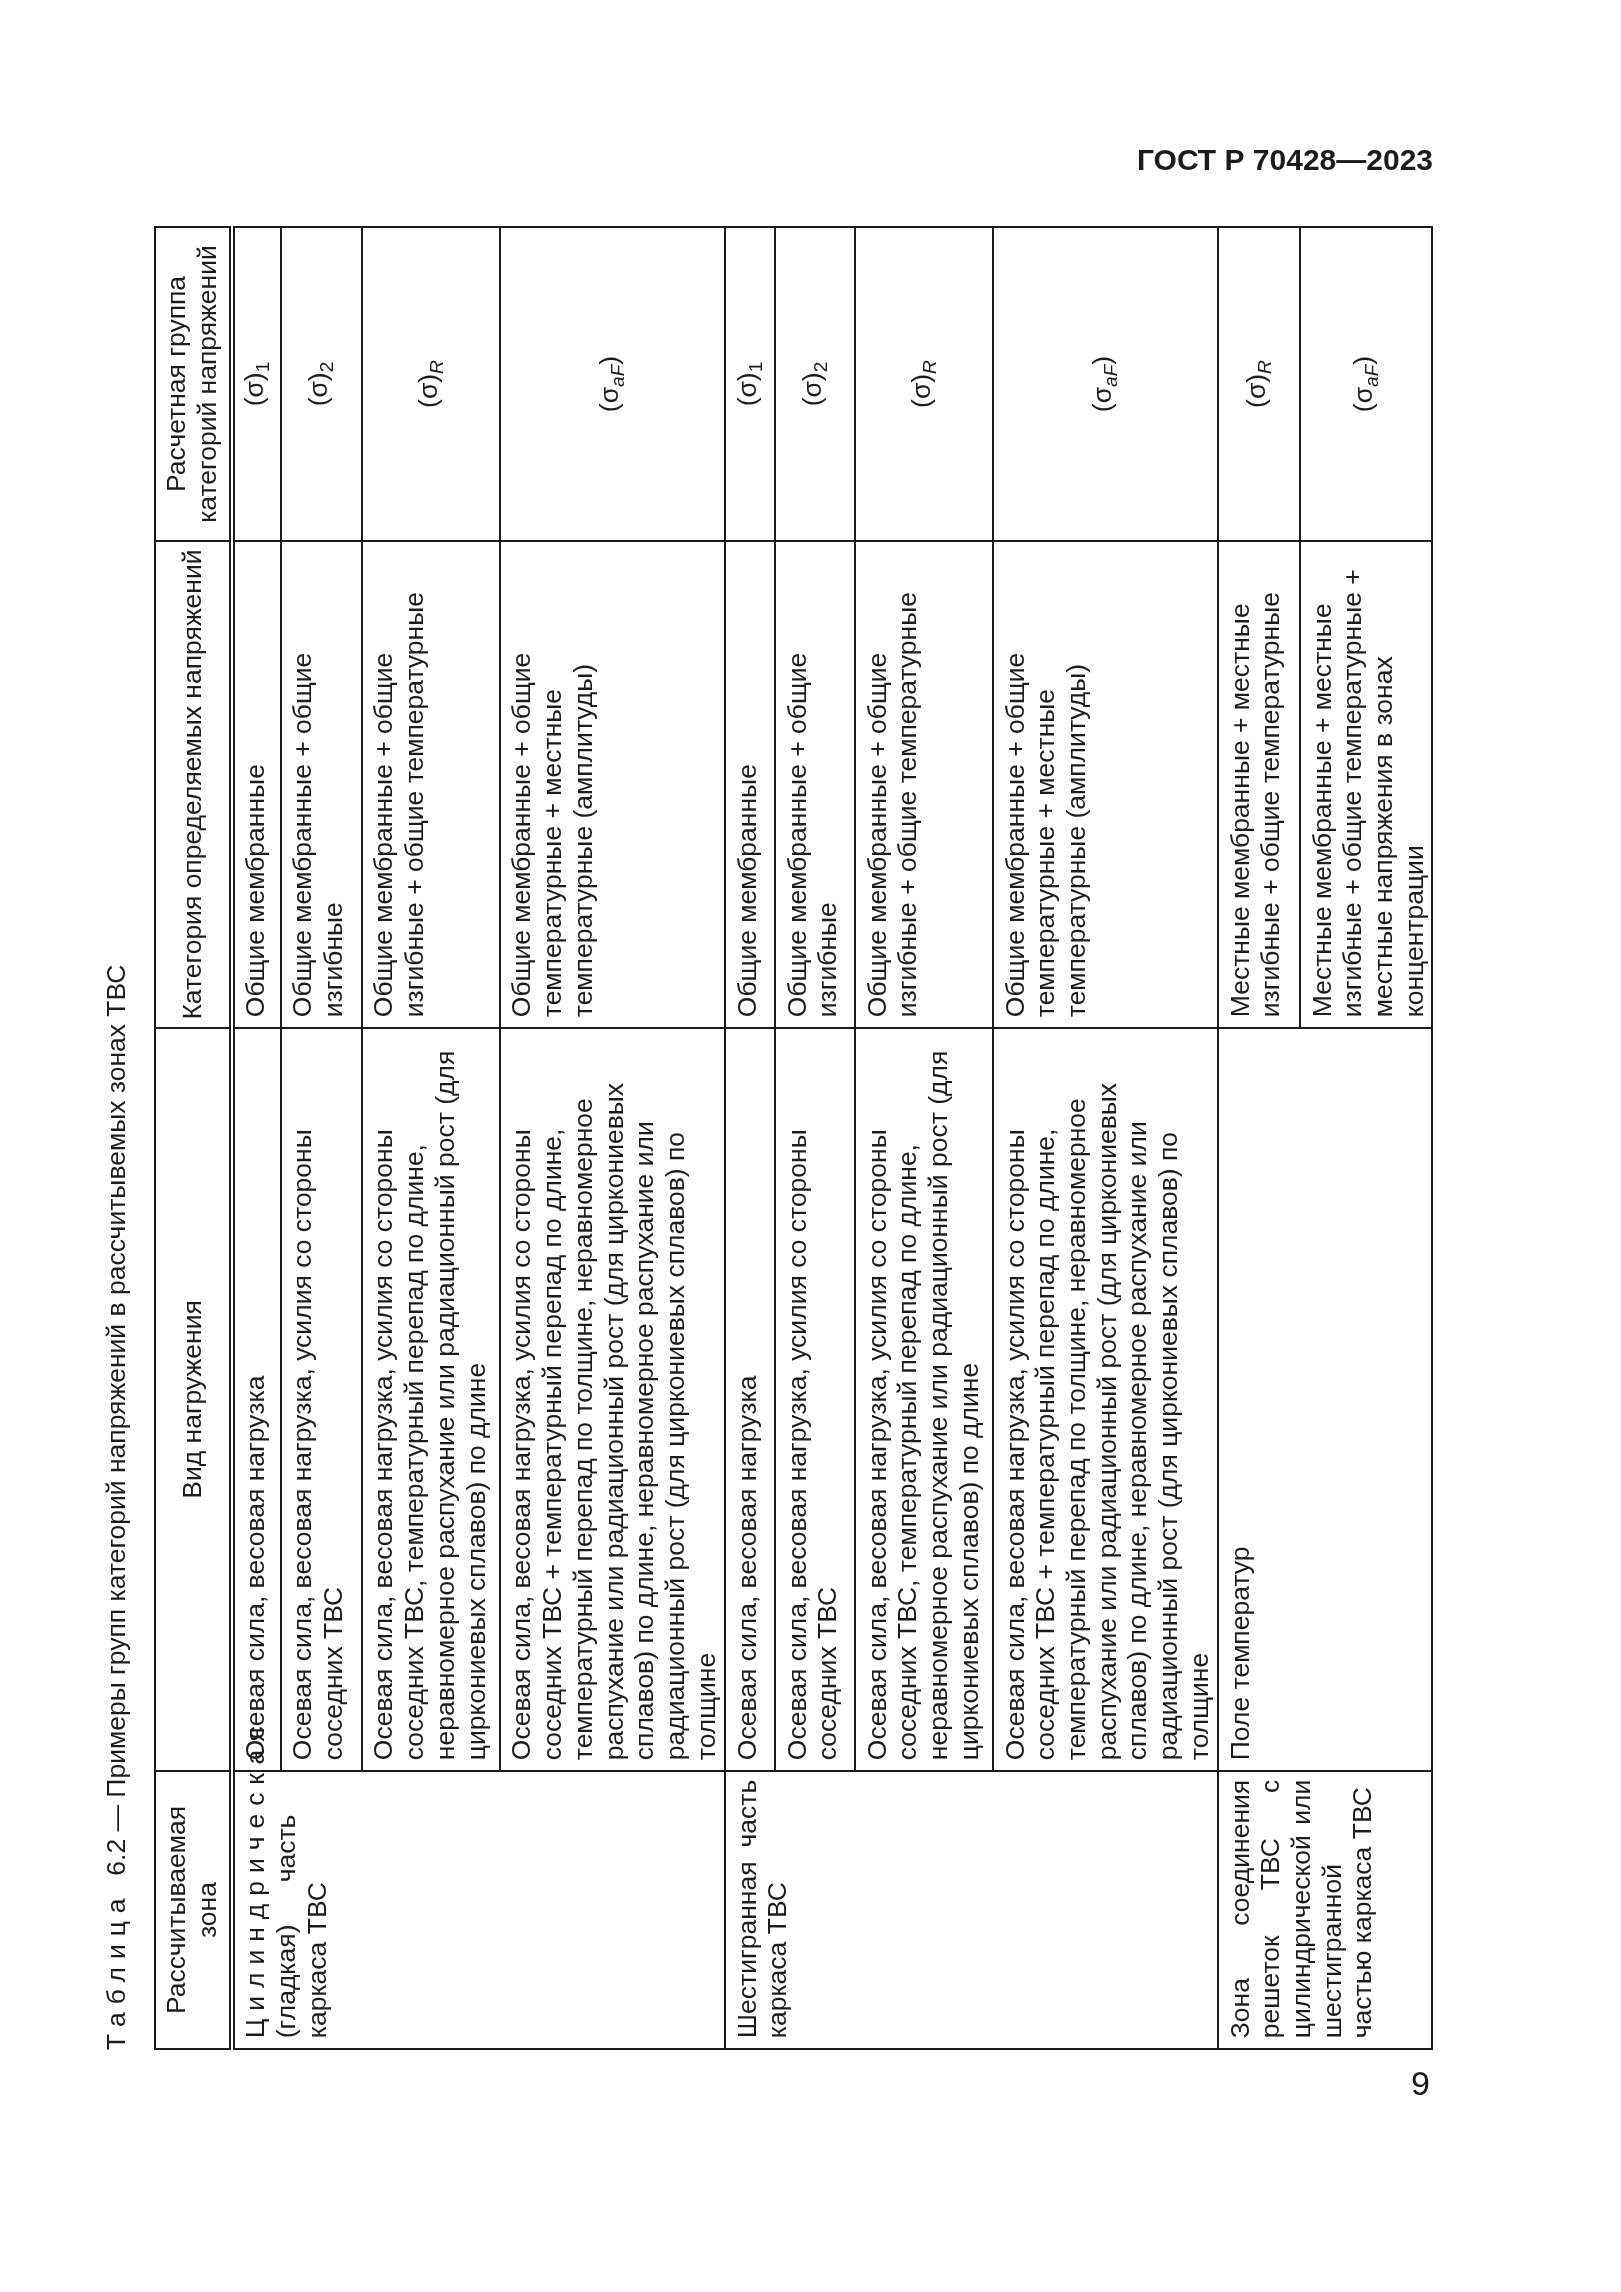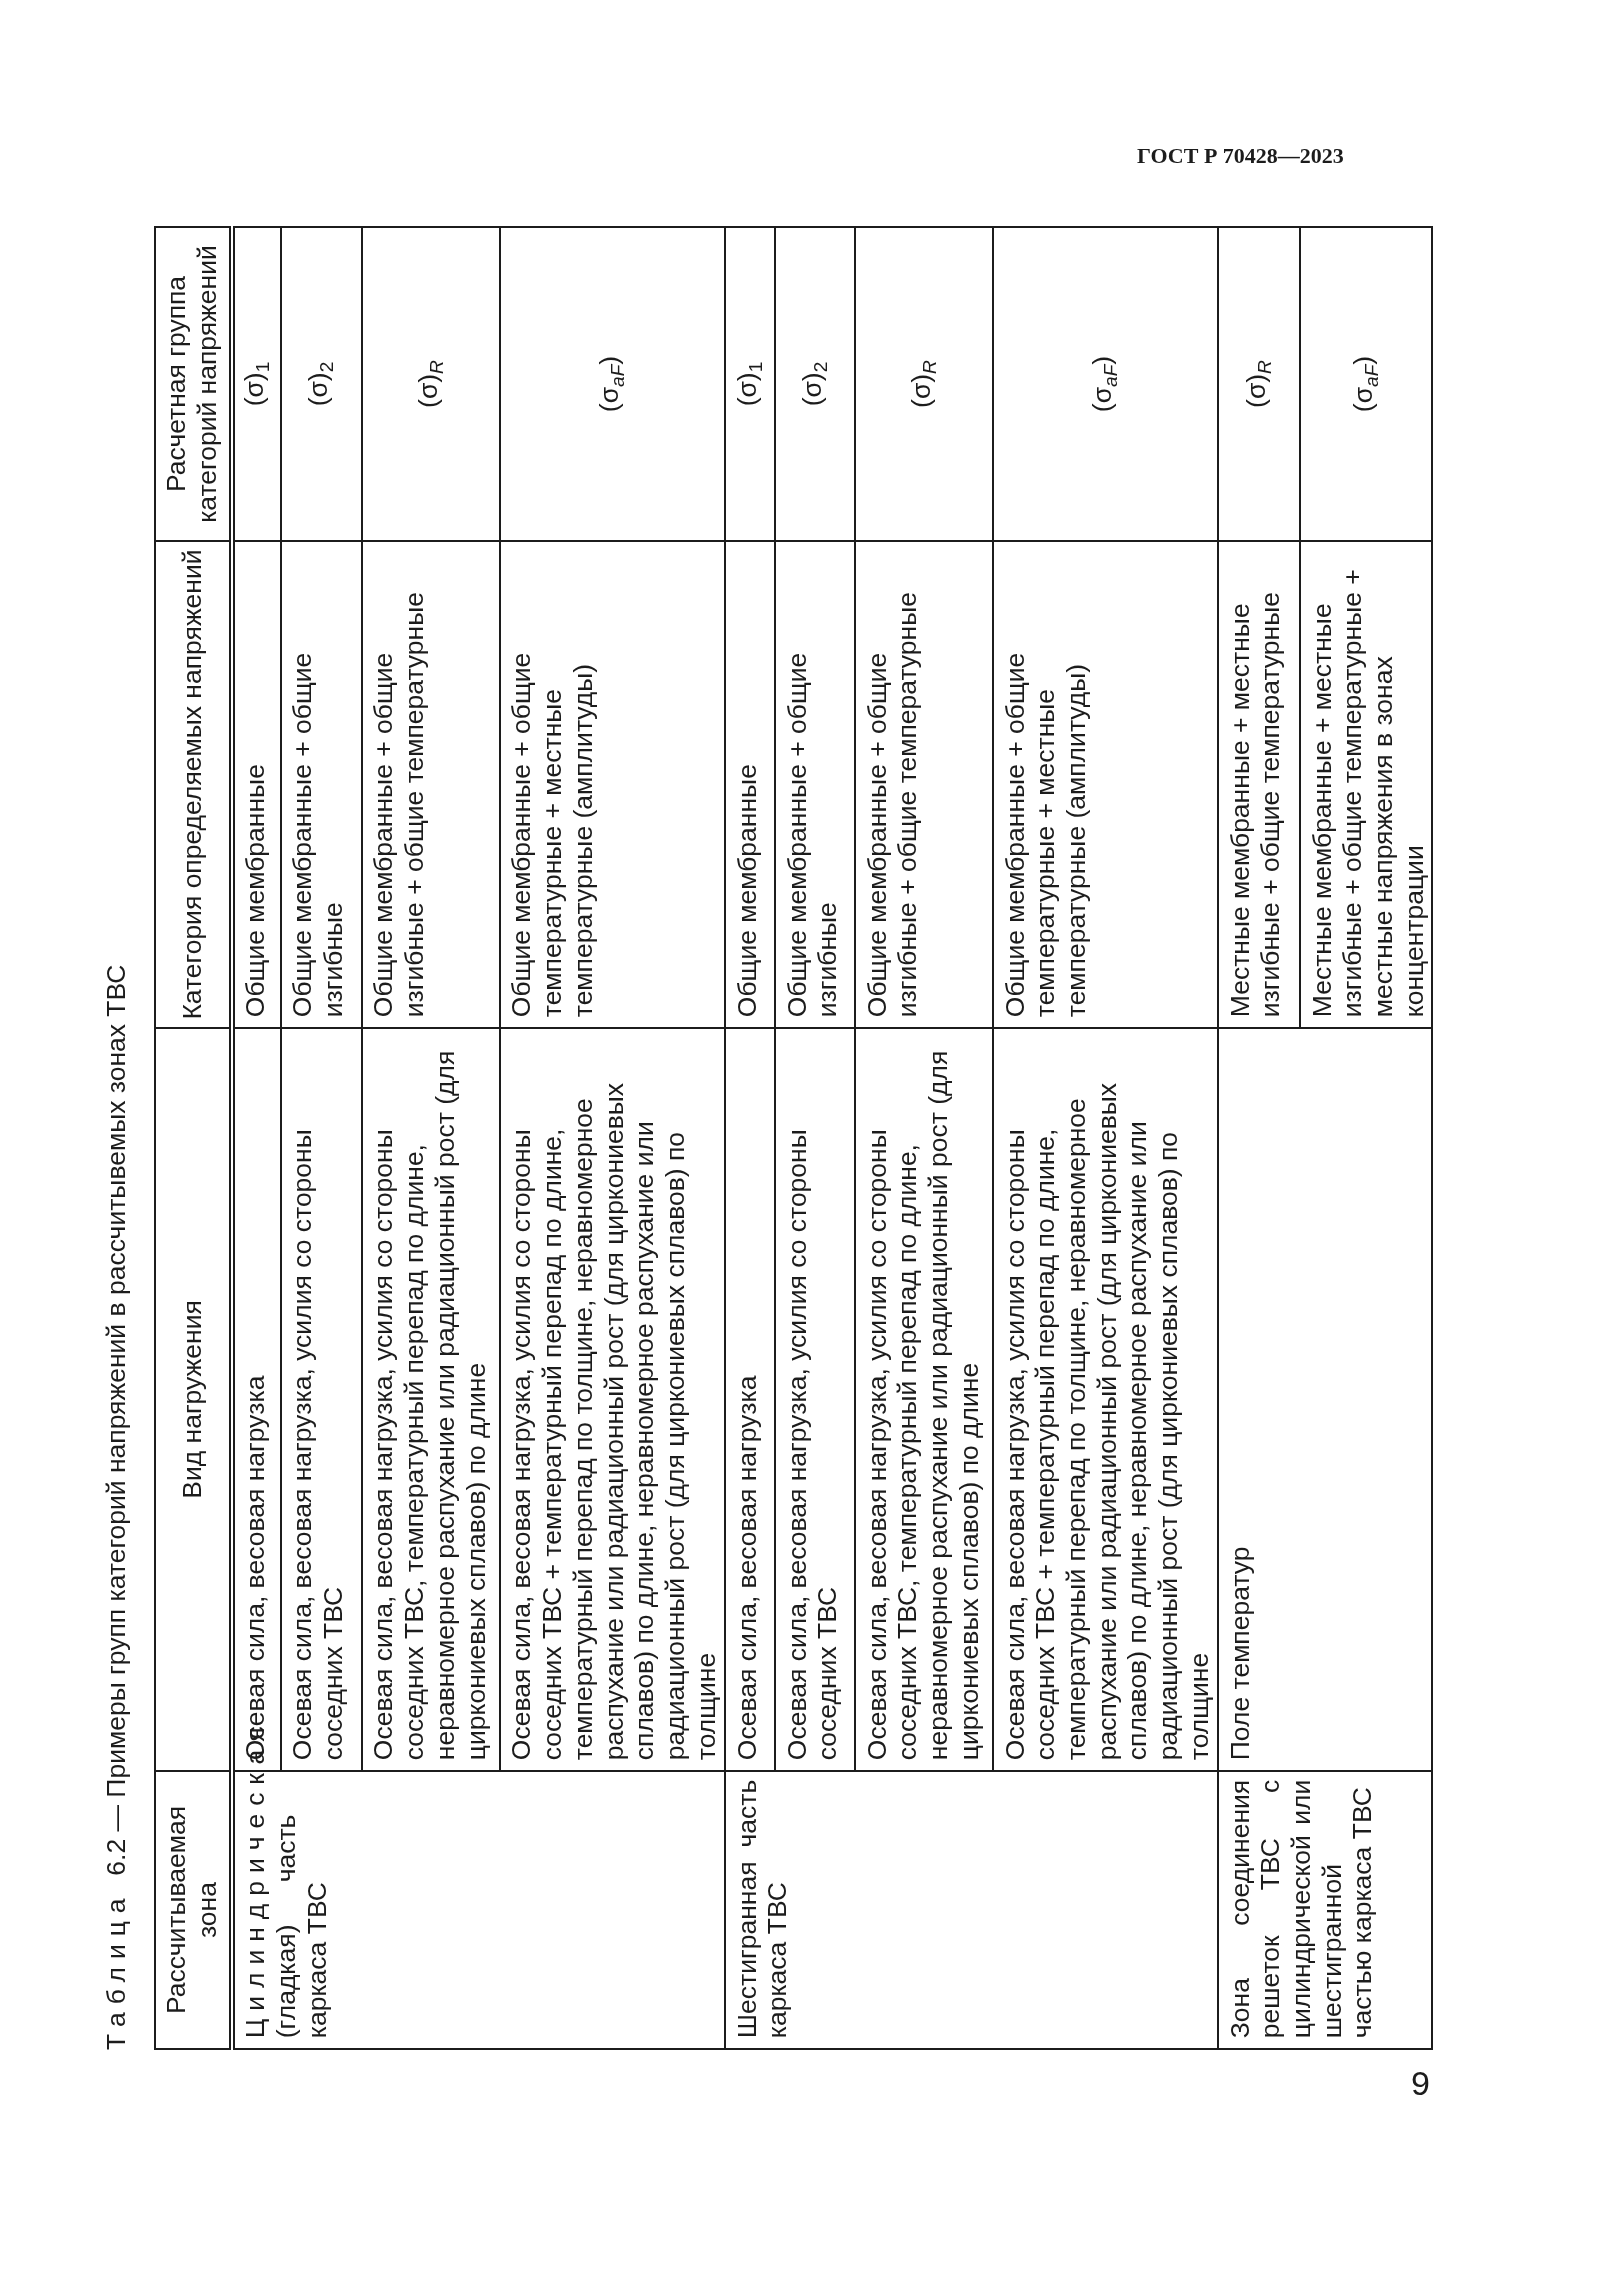--- a/index.html
+++ b/index.html
@@ -11,24 +11,23 @@
     background: #ffffff;
     font-family: "Liberation Sans", sans-serif;
     color: #1c1c1c;
     overflow: hidden;
   }
   .doc-code {
     position: absolute;
     top: 143px;
     left: 1137px;
     width: 245px;
-    font-size: 22px;
+    font-size: 30px;
     font-weight: bold;
     white-space: nowrap;
-    font-family: Liberation Serif, serif;
   }
   .page-number {
     position: absolute;
     top: 2064px;
     left: 1411px;
     font-size: 34px;
   }
   
   .rot-wrap {
     position: absolute;

